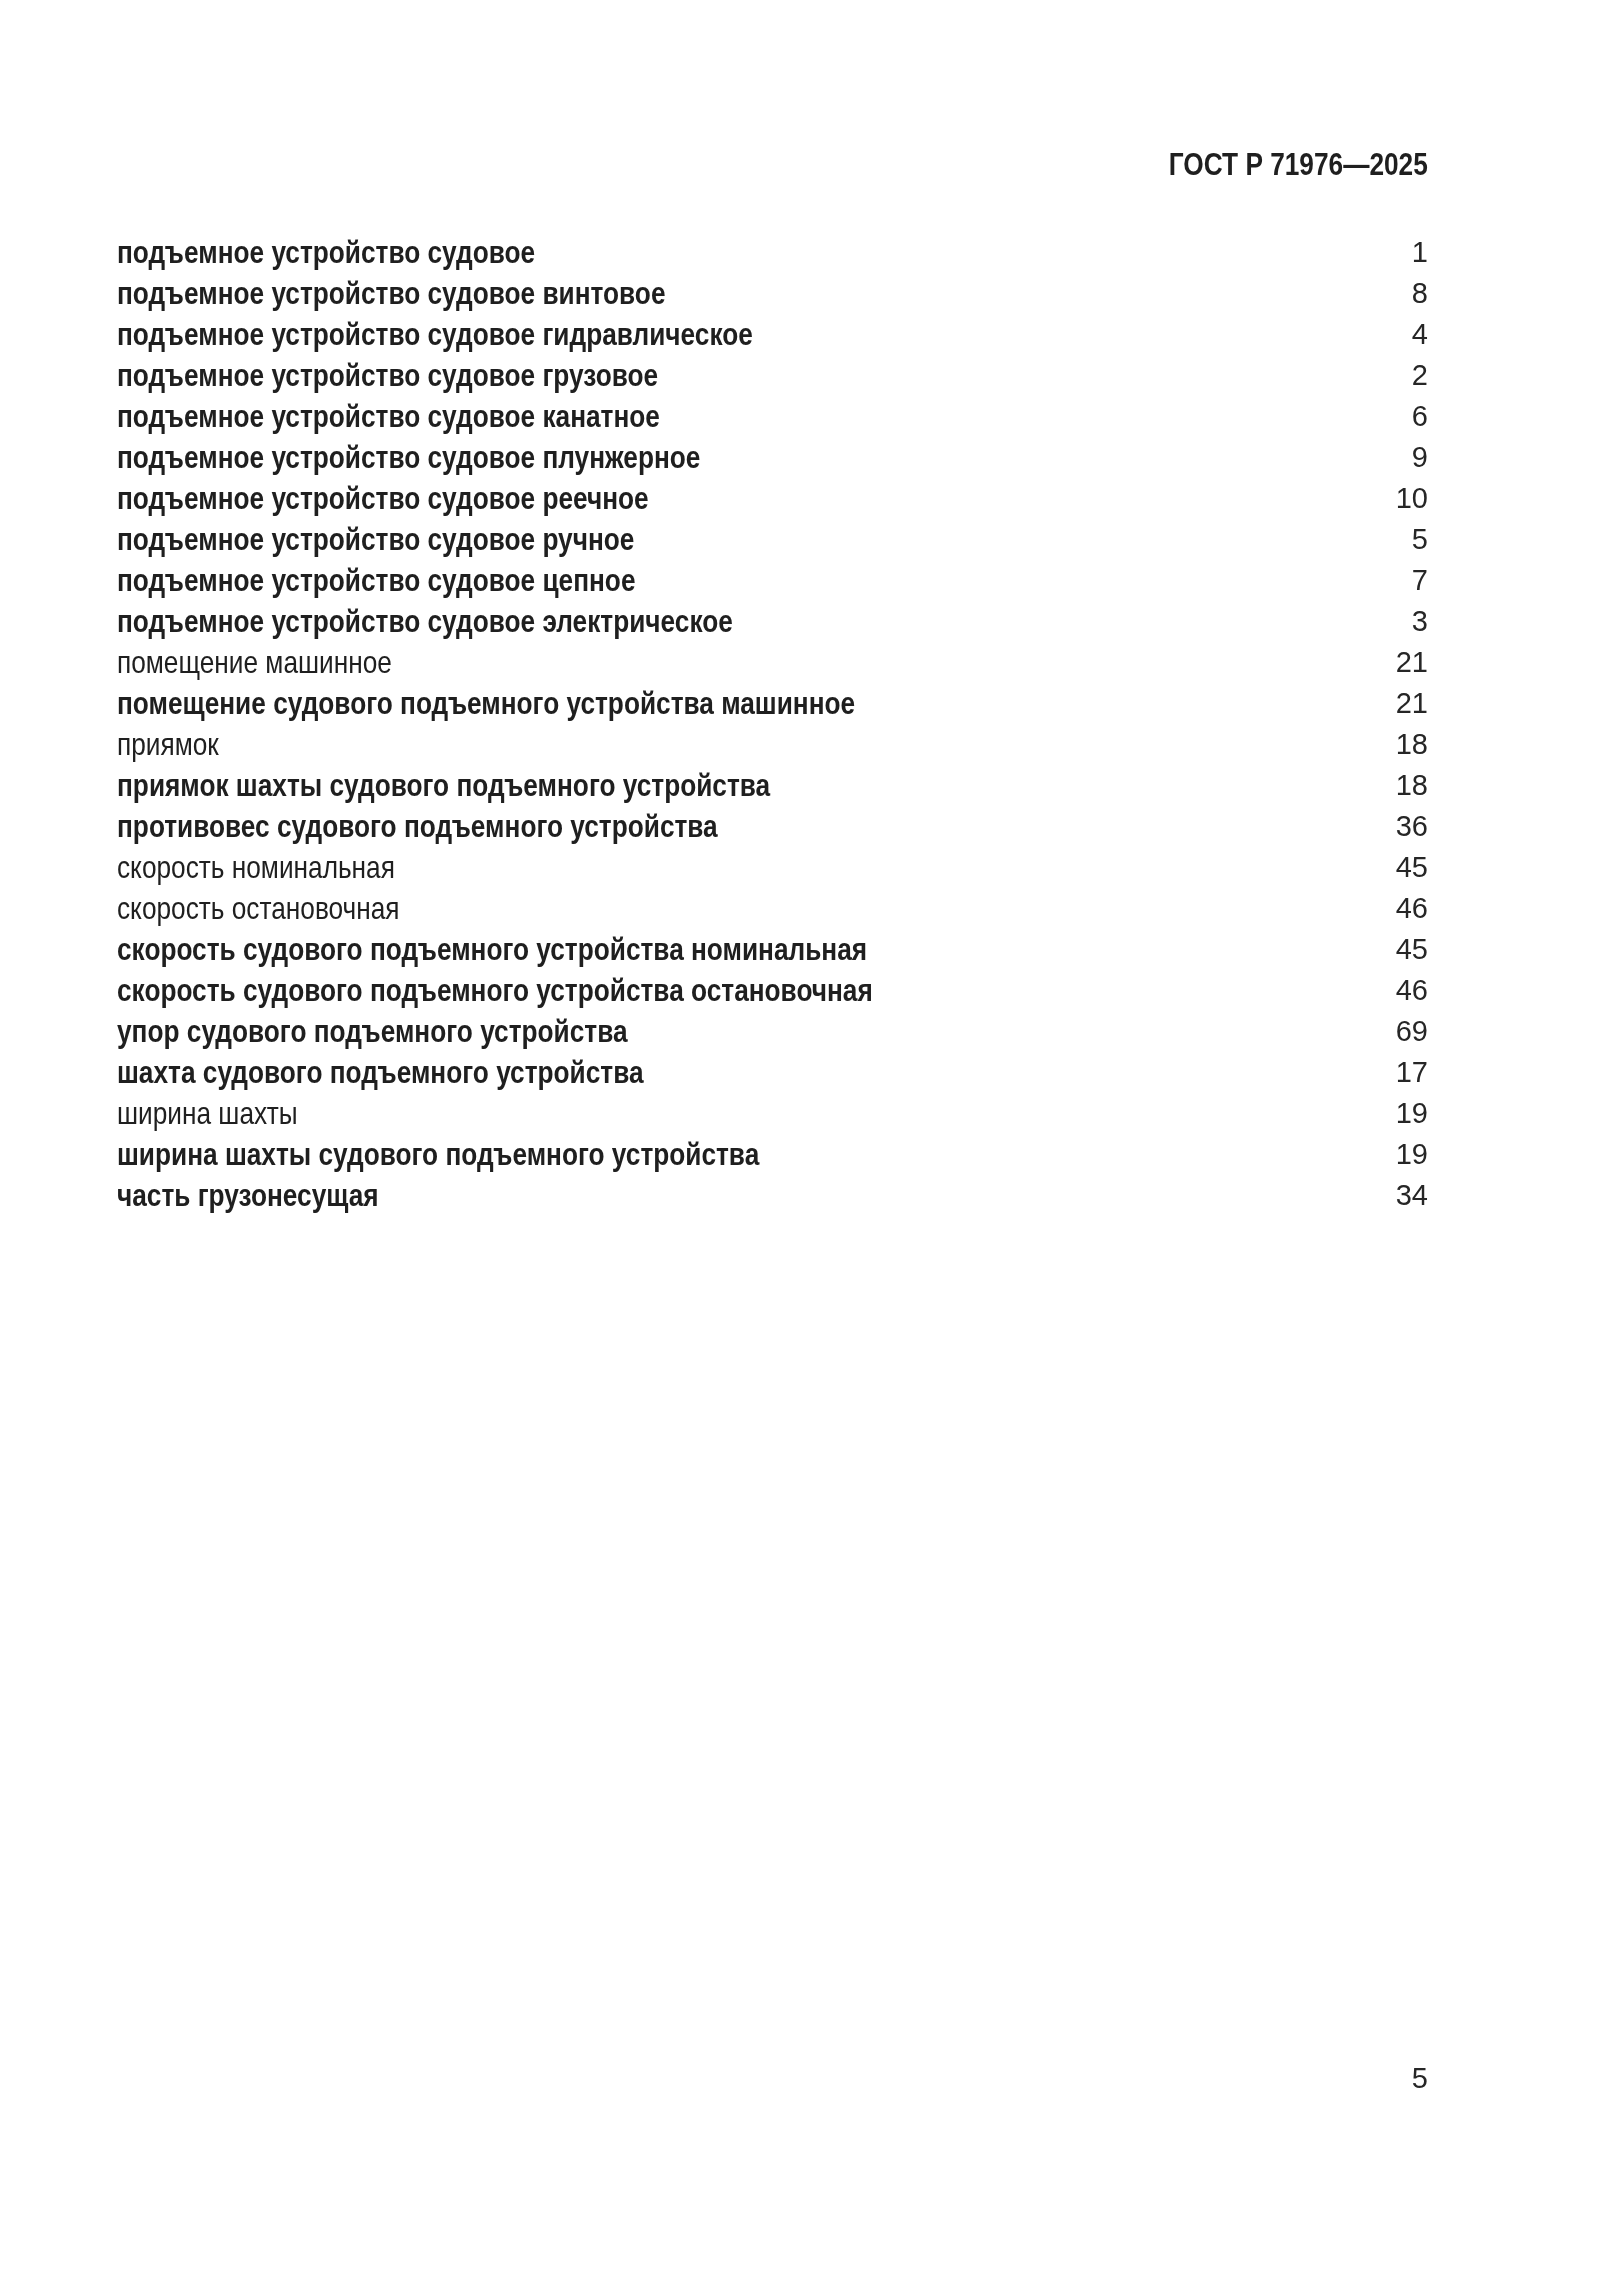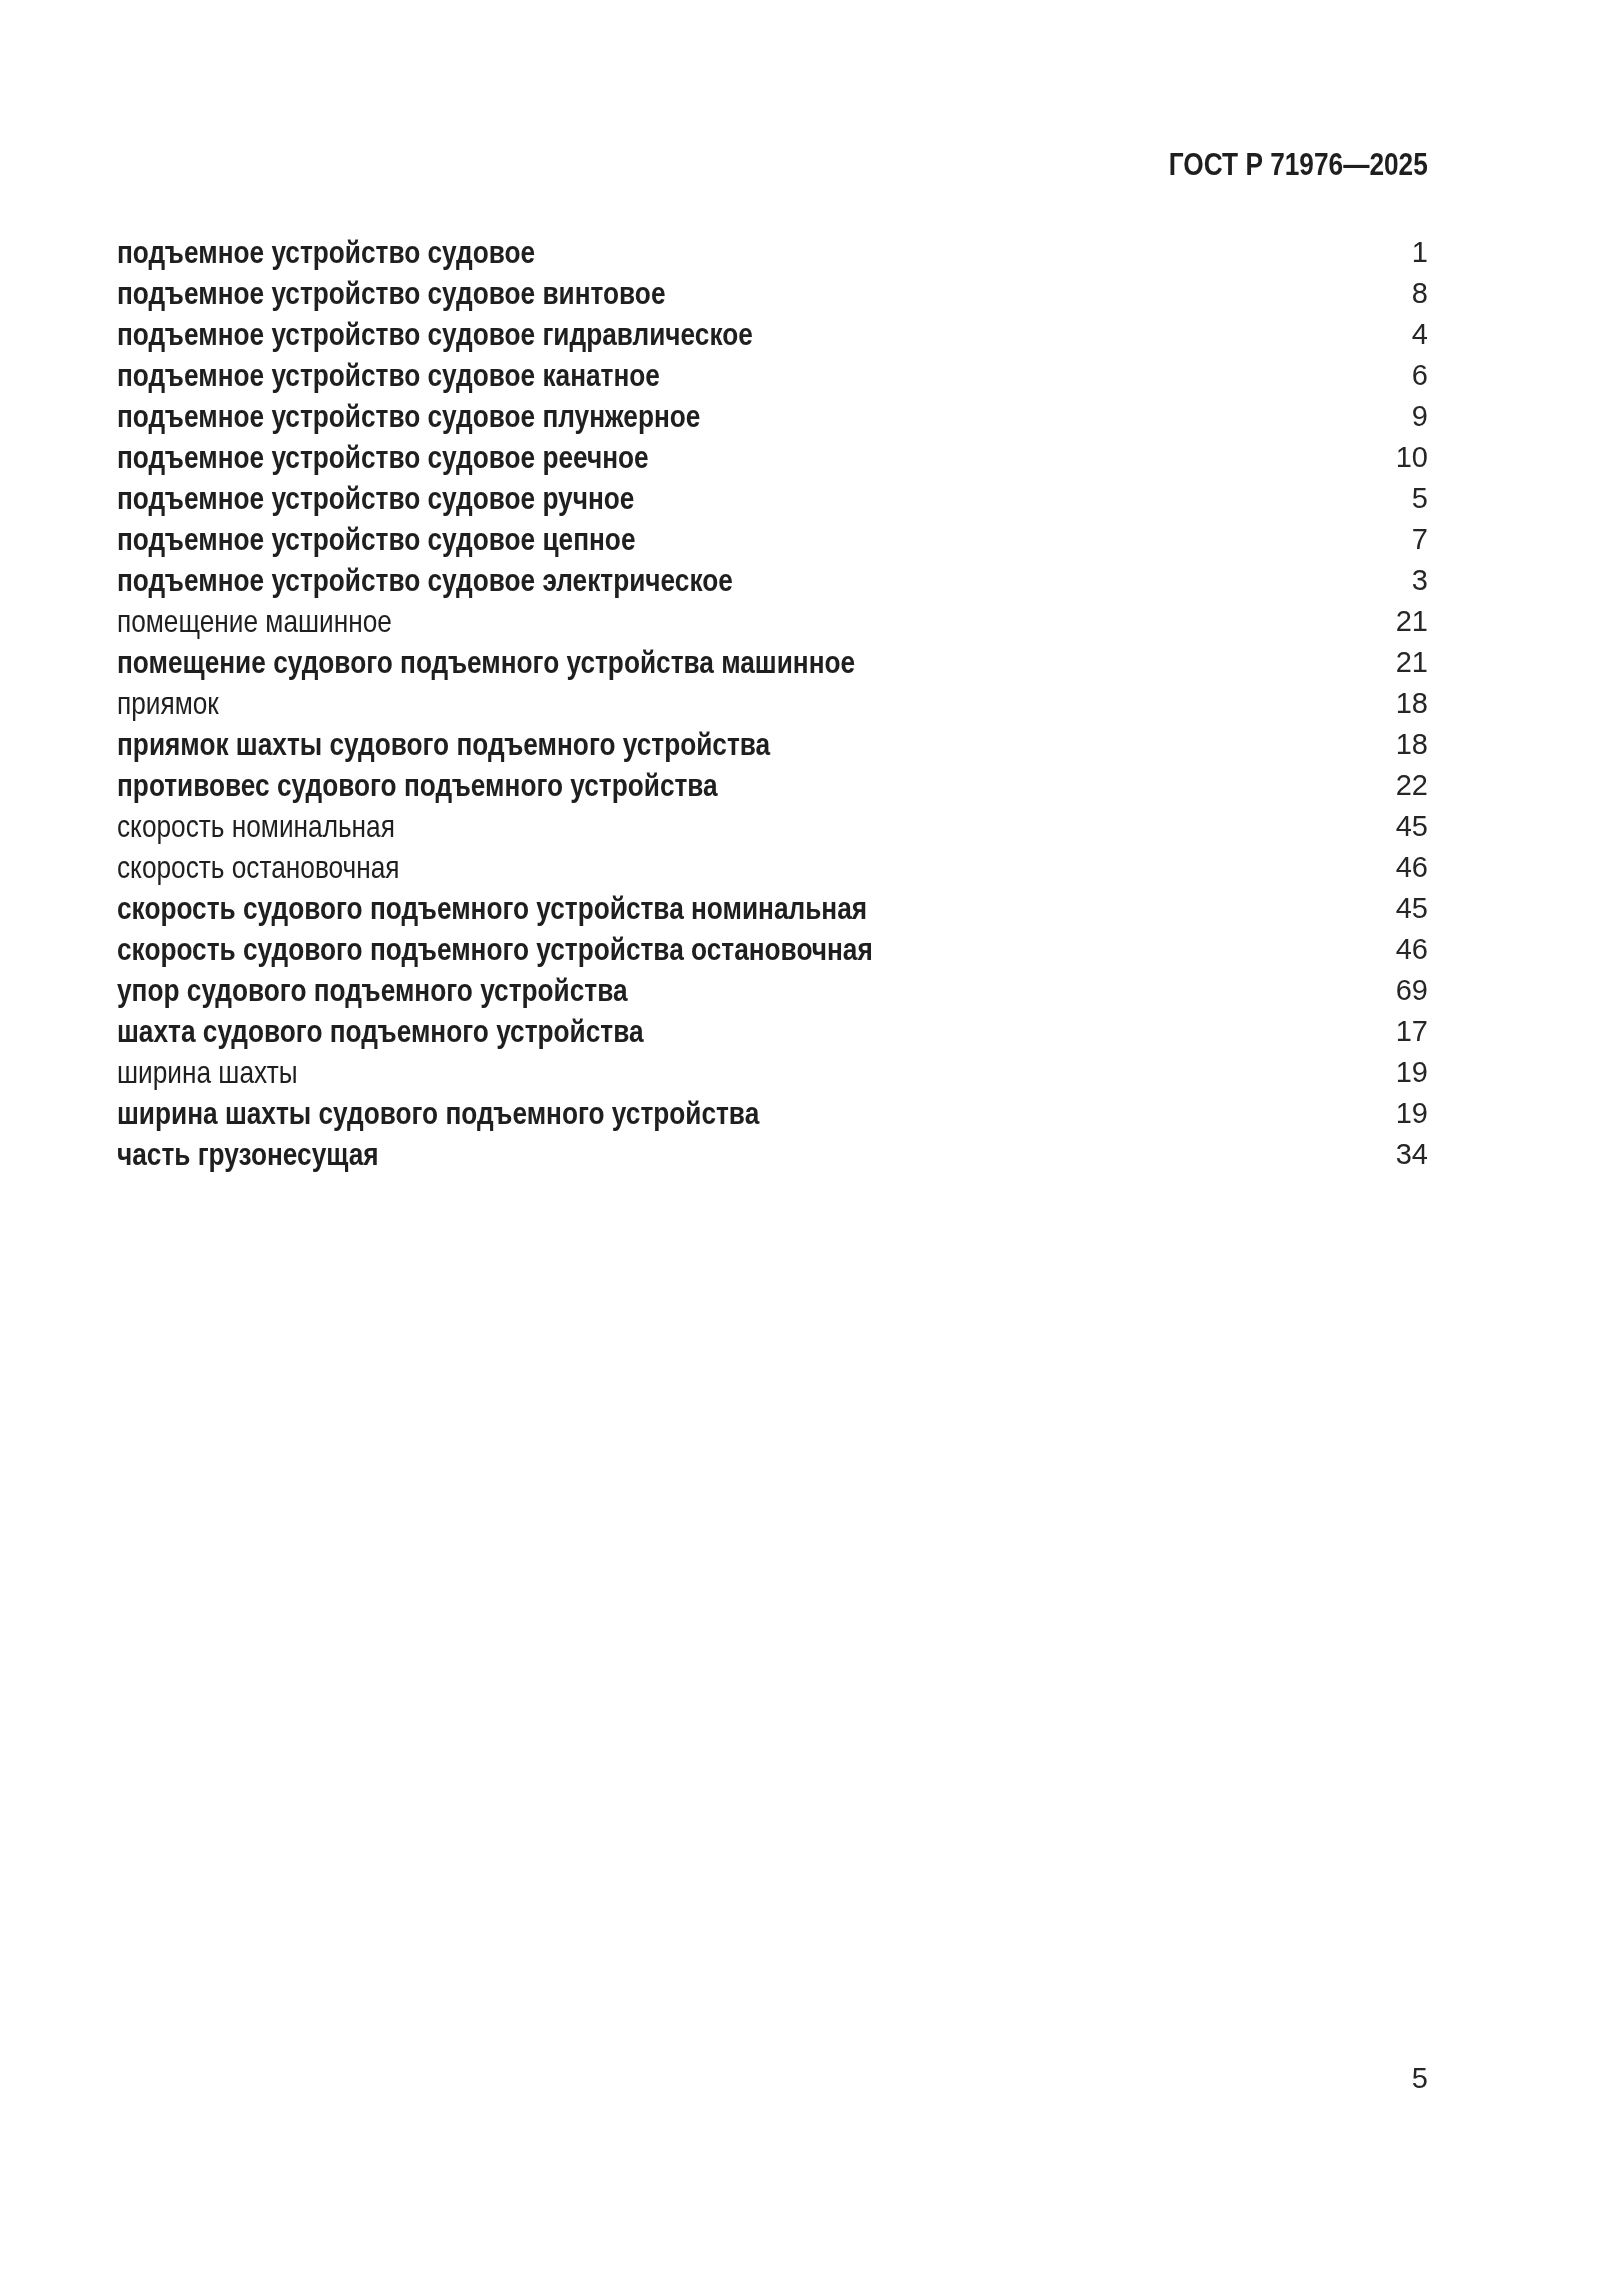--- a/index.html
+++ b/index.html
@@ -78,20 +78,24 @@
       </div>
       <div class="row">
         <span class="term bold">подъемное устройство судовое винтовое</span>
         <span class="page-num">8</span>
       </div>
       <div class="row">
         <span class="term bold">подъемное устройство судовое гидравлическое</span>
         <span class="page-num">4</span>
       </div>
       <div class="row">
+        <span class="term bold">подъемное устройство судовое грузовое</span>
+        <span class="page-num">2</span>
+      </div>
+      <div class="row">
         <span class="term bold">подъемное устройство судовое канатное</span>
         <span class="page-num">6</span>
       </div>
       <div class="row">
         <span class="term bold">подъемное устройство судовое плунжерное</span>
         <span class="page-num">9</span>
       </div>
       <div class="row">
         <span class="term bold">подъемное устройство судовое реечное</span>
         <span class="page-num">10</span>
@@ -119,21 +123,21 @@
       <div class="row">
         <span class="term">приямок</span>
         <span class="page-num">18</span>
       </div>
       <div class="row">
         <span class="term bold">приямок шахты судового подъемного устройства</span>
         <span class="page-num">18</span>
       </div>
       <div class="row">
         <span class="term bold">противовес судового подъемного устройства</span>
-        <span class="page-num">22</span>
+        <span class="page-num">36</span>
       </div>
       <div class="row">
         <span class="term">скорость номинальная</span>
         <span class="page-num">45</span>
       </div>
       <div class="row">
         <span class="term">скорость остановочная</span>
         <span class="page-num">46</span>
       </div>
       <div class="row">

